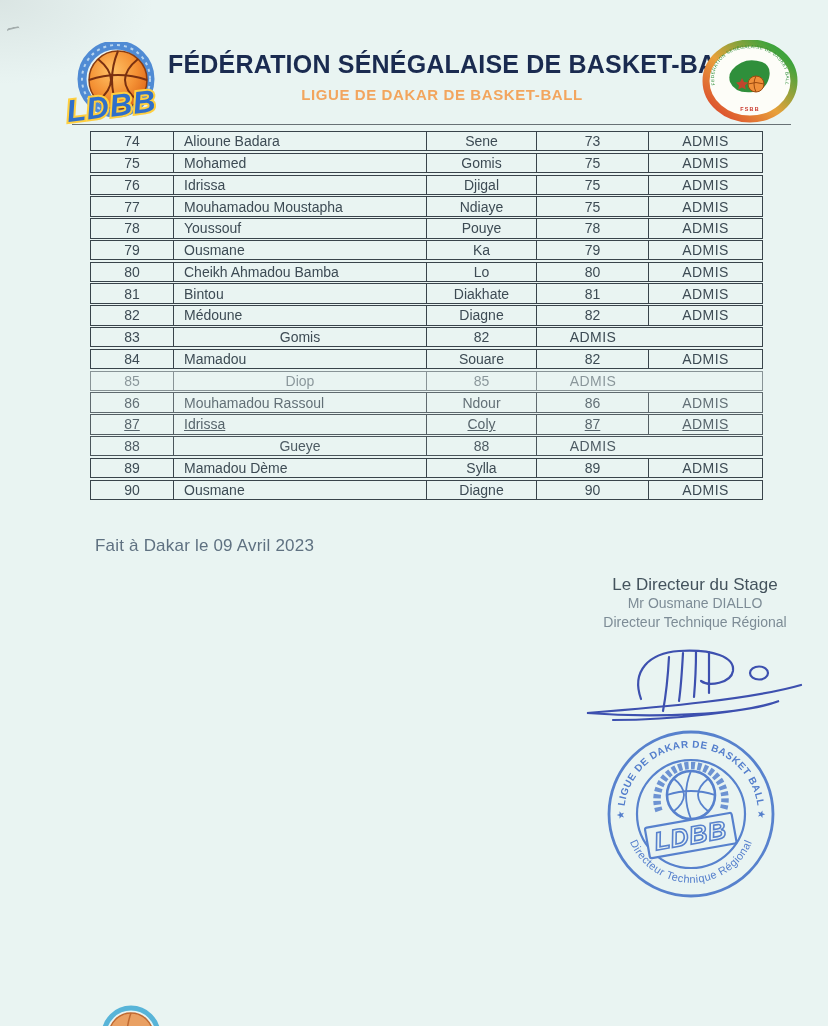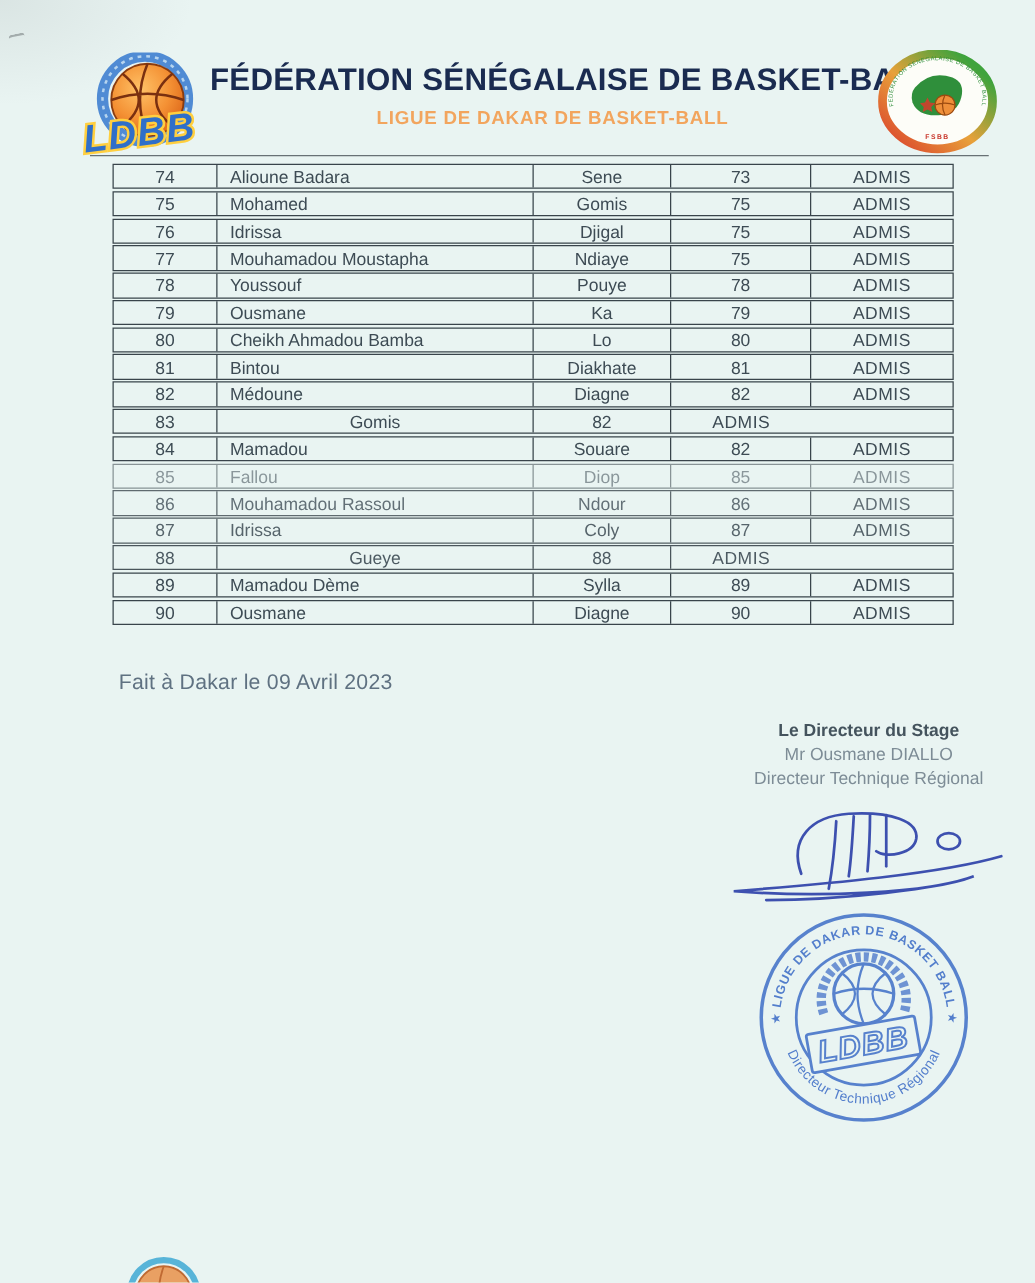--- a/index.html
+++ b/index.html
@@ -34,27 +34,27 @@
     display:grid;grid-template-columns:83px 253px 110px 112px 1fr;
     height:20.4px;margin-bottom:1.4px;border:1.4px solid var(--table-border);
     background:transparent;color:var(--table-ink);font-size:14px;
   }
   .tcell{display:flex;align-items:center;justify-content:center;overflow:hidden;white-space:nowrap;}
   .tcell.c-first{justify-content:flex-start;padding-left:10px;text-align:right;}
   .c-num,.c-first,.c-last,.c-score{border-right:1.4px solid var(--table-border);}
   .c-status{letter-spacing:.4px;}
   .trow:nth-child(12){opacity:.55;}
   .trow:nth-child(13){opacity:.78;}
-  .trow:nth-child(14){opacity:.85;}
+  .trow:nth-child(14){opacity:.85;text-decoration:underline;}
   .trow:nth-child(15){opacity:.9;}
 
   
   .date-line{position:absolute;left:95px;top:536px;font-size:17px;color:var(--muted-ink);letter-spacing:.2px;}
   .sign-block{position:absolute;left:565px;top:575px;width:260px;text-align:center;line-height:19px;}
-  .sign-title{font-size:14px;font-weight:bold;color:#44535d;}
+  .sign-title{font-size:17px;font-weight:normal;color:#44535d;}
   .sign-name{font-size:14px;color:#7d8c96;}
   .sign-role{font-size:14px;color:#7d8c96;}
   .signature-svg{position:absolute;left:583px;top:641px;}
   .stamp-svg{position:absolute;left:597px;top:725px;}
   .bottom-logo{position:absolute;left:101px;top:1003px;}
 </style>
 </head>
 <body>
 
 <div class="page">
@@ -175,21 +175,20 @@
       </div>
       <div class="trow">
         <div class="tcell c-num">84</div>
         <div class="tcell c-first">Mamadou</div>
         <div class="tcell c-last">Souare</div>
         <div class="tcell c-score">82</div>
         <div class="tcell c-status">ADMIS</div>
       </div>
       <div class="trow">
         <div class="tcell c-num">85</div>
-        <div class="tcell c-first">Fallou</div>
         <div class="tcell c-last">Diop</div>
         <div class="tcell c-score">85</div>
         <div class="tcell c-status">ADMIS</div>
       </div>
       <div class="trow">
         <div class="tcell c-num">86</div>
         <div class="tcell c-first">Mouhamadou Rassoul</div>
         <div class="tcell c-last">Ndour</div>
         <div class="tcell c-score">86</div>
         <div class="tcell c-status">ADMIS</div>

